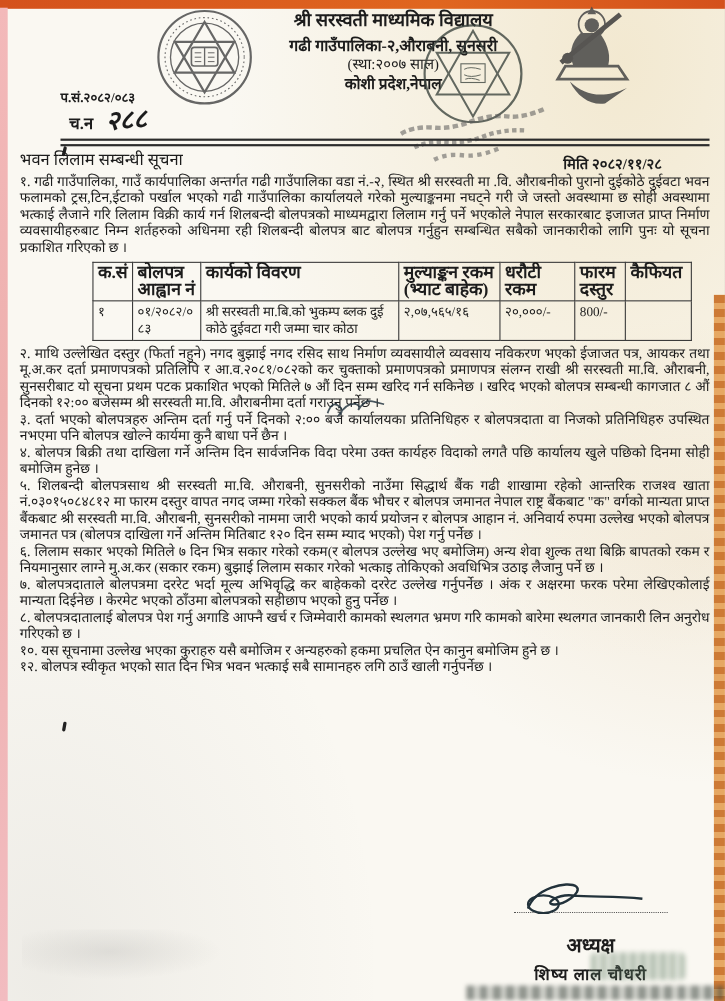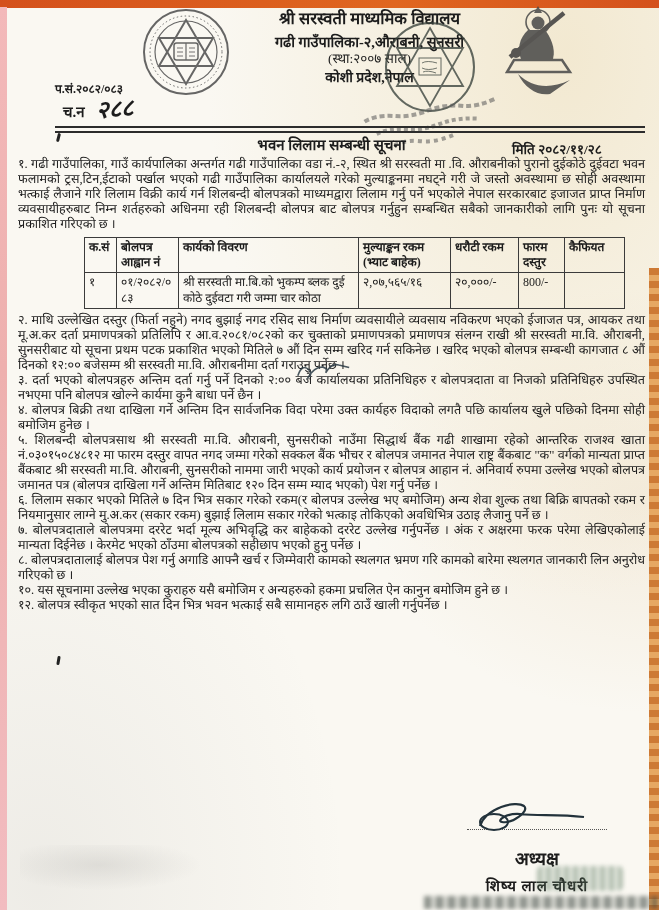--- a/index.html
+++ b/index.html
@@ -14,47 +14,47 @@
       #faf8f2;
   }
   
   .band-top   { position:absolute; top:0; left:0; width:659px; height:8px; background:linear-gradient(90deg,#d4511c,#e0661f 60%,#d4511c); }
   .band-left  { position:absolute; top:7px; left:0; width:7px; height:903px; background:linear-gradient(180deg,#f3b9ba,#eeb0ae 40%,#f2bcc0); }
   .band-right { position:absolute; top:268px; right:0; width:10px; height:642px;
                 background:repeating-linear-gradient(180deg,#cd7a35 0 7px,#e6a863 7px 13px); }
 
   
   .seal { position:absolute; left:141px; top:7px; width:90px; height:90px; opacity:.85; }
-  .head-text { position:absolute; left:237px; top:10px; width:265px; text-align:center; line-height:1.15; }
+  .head-text { position:absolute; left:225px; top:10px; width:265px; text-align:center; line-height:1.15; }
   .head-line1 { font-size:16.5px; font-weight:bold; }
   .head-line2 { font-size:14.5px; font-weight:bold; margin-top:5px; }
   .head-line3 { font-size:13.5px; font-weight:normal; margin-top:0; }
   .head-line4 { font-size:14px;   font-weight:bold; margin-top:4px; }
   .star-stamp { position:absolute; left:382px; top:20px; width:96px; height:96px; opacity:.78; }
   .stamp-smudge { position:absolute; left:358px; top:103px; width:150px; height:45px; opacity:.55; transform:rotate(-9deg); }
   .deity { position:absolute; left:490px; top:3px; width:96px; height:92px; opacity:.85; }
 
   .ref-no  { position:absolute; left:55px;  top:80px;  font-size:12px; font-weight:bold; }
   .chn     { position:absolute; left:63px;  top:101px; font-size:15px; font-weight:bold; }
   .chn-no  { position:absolute; left:96px;  top:91px;  font-size:24px; font-weight:bold; transform:rotate(-4deg); font-style:italic; }
   .date    { position:absolute; left:512px; top:103px; font-size:13.5px; font-weight:bold;margin-top:37px; }
 
   .dbl-rule { position:absolute; left:55px; top:126px; width:590px; height:3px;
               border-top:2.5px solid #2c2c2c; border-bottom:2px solid #2c2c2c; }
   .tick1 { position:absolute; left:57px; top:133px; width:3px; height:9px; background:#222; border-radius:2px; transform:rotate(14deg); }
   .tick2 { position:absolute; left:57px; top:656px; width:3px; height:9px; background:#222; border-radius:2px; transform:rotate(10deg); }
 
   
   .content { position:absolute; left:18px; top:134px; width:627px; }
-  .notice-title { text-align:center; font-size:15px; font-weight:bold; margin:0 0 3px 0; }
+  .notice-title { text-align:left; font-size:15px; font-weight:normal; margin:0 0 3px 0; }
   .clause { font-size:12.6px; line-height:15px; text-align:justify; margin:0; font-weight:500; }
 
   table.auction { border-collapse:collapse; margin:5px 0 4px 66px; table-layout:fixed; }
   table.auction th, table.auction td { border:1.5px solid #3b3b3b; padding:2px 4px; vertical-align:top; text-align:left; }
-  table.auction th { font-size:12px; font-weight:bold; line-height:15px; }
+  table.auction th { font-size:16px; font-weight:bold; line-height:15px; }
   table.auction td { font-size:12px; line-height:15.5px; overflow-wrap:anywhere; }
 
   
   .sig-block { position:absolute; left:428px; top:798px; width:218px; text-align:center; }
   .sig-svg { width:130px; height:38px; display:block; margin:0 auto -8px auto; }
   .sig-dots { width:140px; margin:0 auto; border-bottom:1.6px dotted #555; height:1px; }
   .sig-role { font-size:18px; font-weight:bold; margin-top:16px; }
   .sig-name { font-size:15px; font-weight:bold; margin-top:5px; letter-spacing:1px; }
   .stamp-green  { position:absolute; left:537px; top:866px; width:86px; height:25px; border-radius:5px;
                   background:repeating-linear-gradient(90deg, rgba(95,125,100,.45) 0 5px, rgba(95,125,100,.15) 5px 9px);

